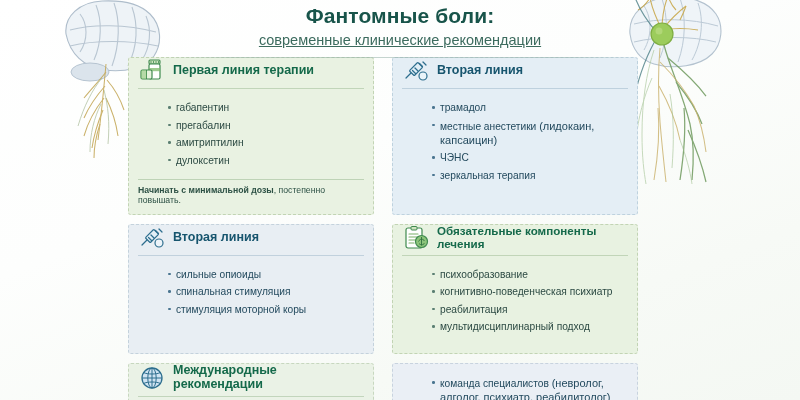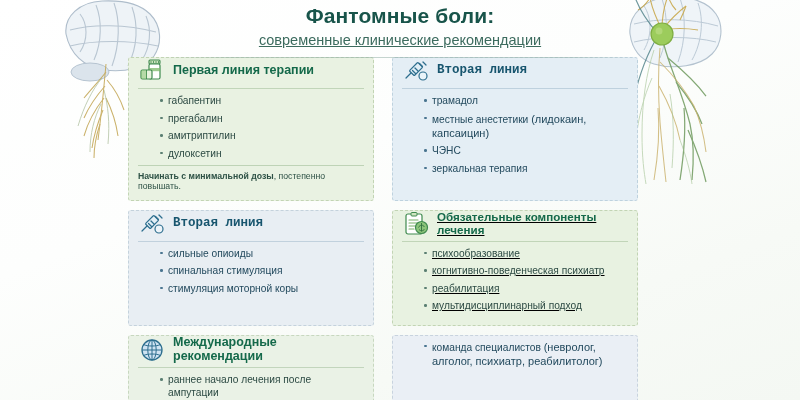--- a/index.html
+++ b/index.html
@@ -78,21 +78,21 @@
     z-index: 3;
   }
   .card {
     border: 1px dashed #c3cfd6;
     border-radius: 3px;
     padding: 0 9px 8px 9px;
     box-sizing: border-box;
     position: relative;
   }
   .card.green  { background: #e9f2e2; border-color: #c2d4b4; }
-  .card.green2 { background: #e8f2e1; border-color: #c2d4b4; text-decoration: underline; }
+  .card.green2 { background: #e8f2e1; border-color: #c2d4b4; }
   .card.blue   { background: #e4eef5; border-color: #bed2de; }
   .card.blue2  { background: #e8eef3; border-color: #c4d2dc; }
   .card.pale   { background: #eaf2e6; border-color: #c7d7bf; }
   .card.palebl { background: #eaeff5; border-color: #c8d3de; }
 
   .card-head {
     display: flex;
     align-items: center;
     gap: 7px;
     padding-bottom: 4px;
@@ -105,25 +105,25 @@
   .card.blue2  .card-head,
   .card.palebl .card-head { border-bottom: 1px solid rgba(120,155,180,.35); }
 
   .card-icon { flex: 0 0 auto; width: 28px; height: 26px; display: block; }
   .card-title {
     font-size: 12.5px;
     font-weight: bold;
     line-height: 1.1;
   }
   .green  .card-title, .green2 .card-title, .pale .card-title { color: #14694a; }
-  .blue   .card-title, .blue2  .card-title, .palebl .card-title { color: #17556e; font-family: Liberation Mono, monospace; }
+  .blue   .card-title, .blue2  .card-title, .palebl .card-title { color: #17556e; }
   .card.green2 .card-title { font-size: 11.6px; }
 
   ul.items {
-    margin: 4px;
+    margin: 12px;
     padding: 0 0 0 18px;
     list-style: none;
   }
   ul.items li {
     position: relative;
     font-size: 10.2px;
     line-height: 1.28;
     margin: 0 0 4.5px 0;
     color: #2c4a43;
     padding-left: 8px;

